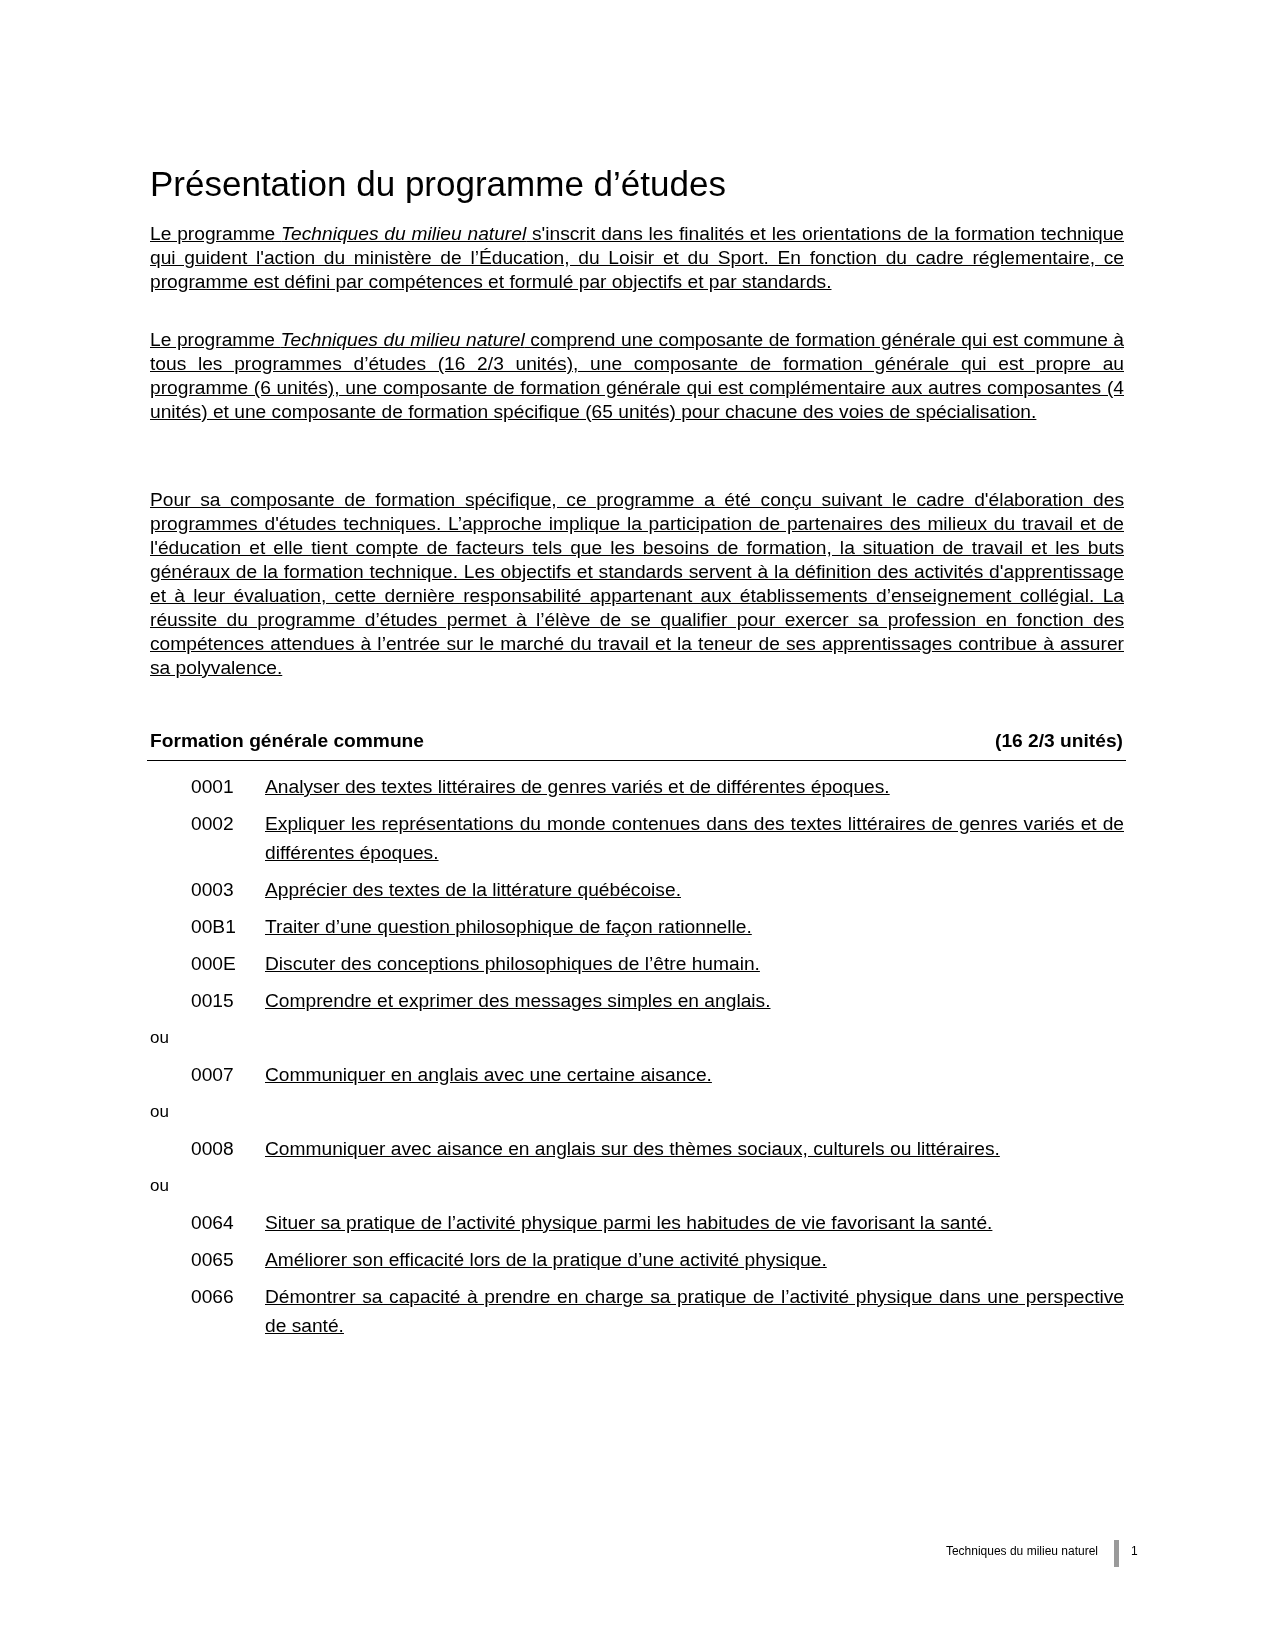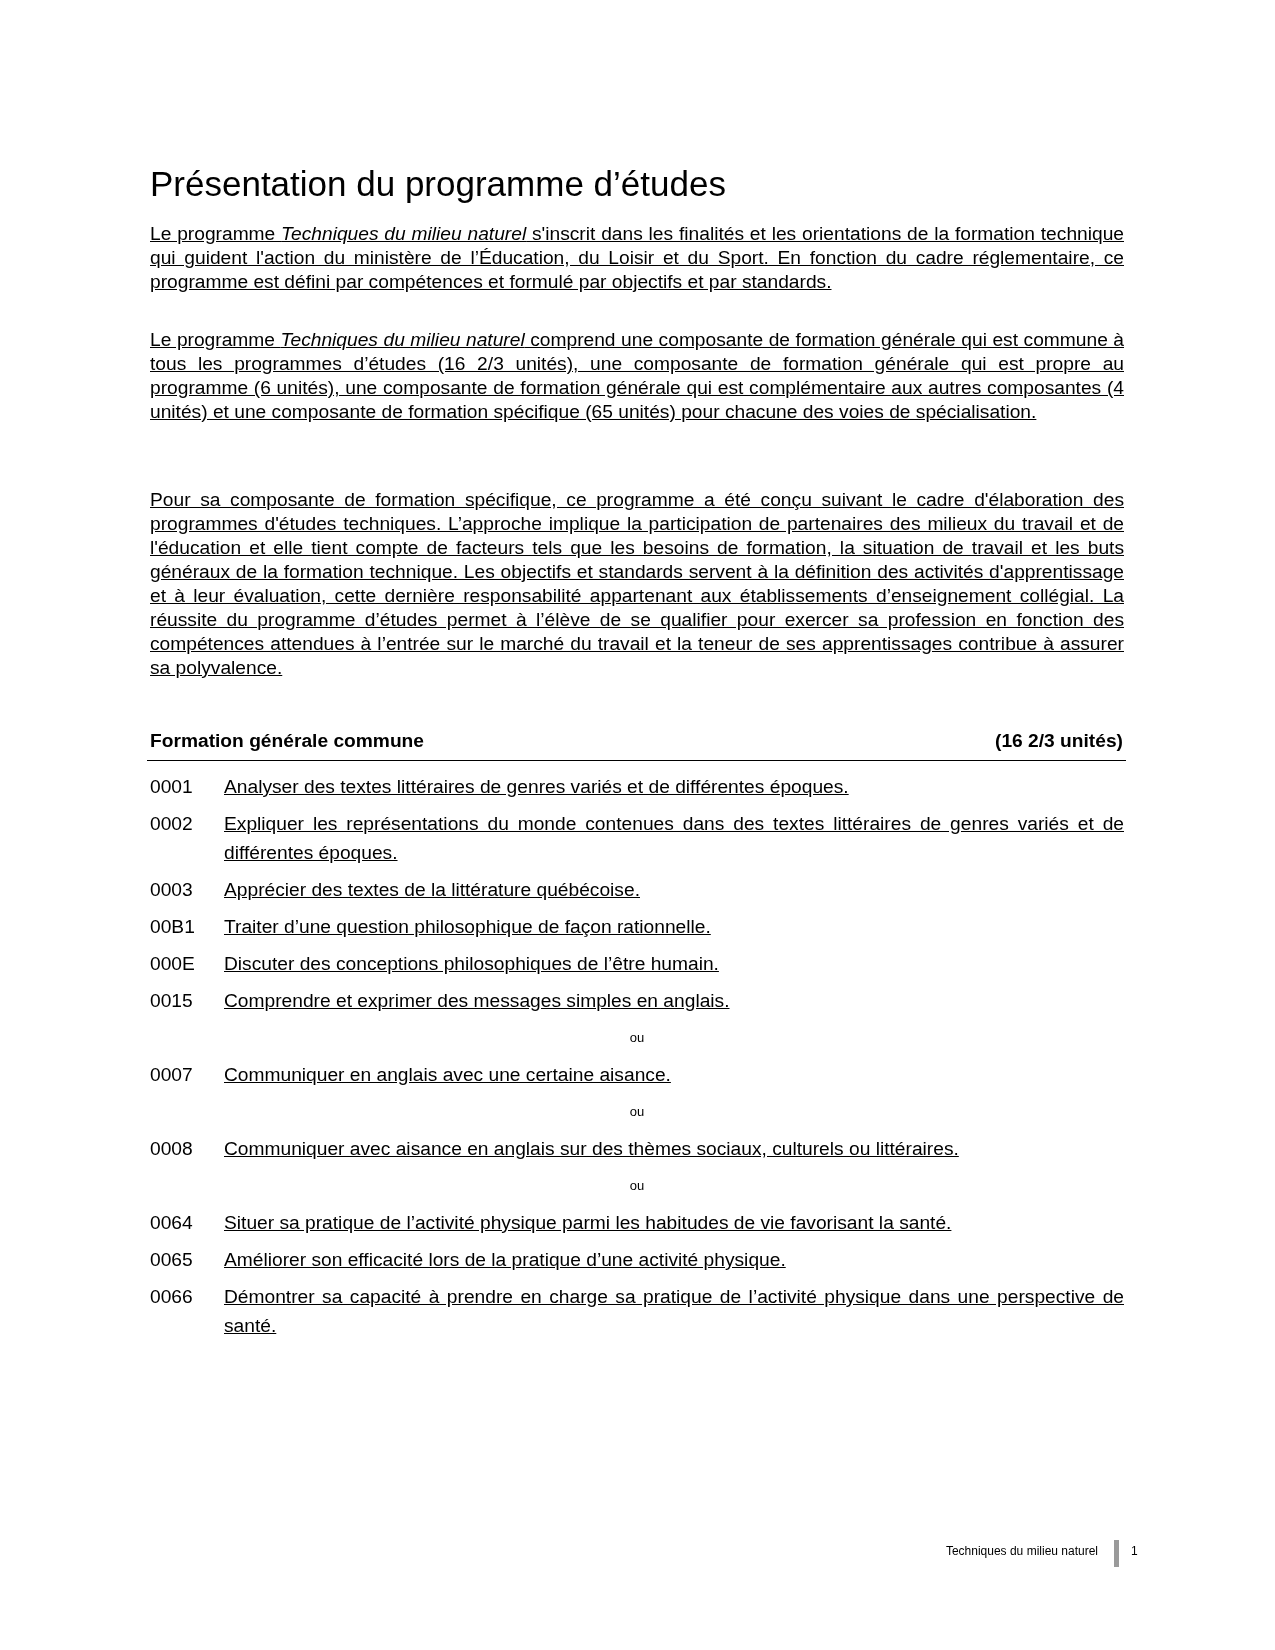--- a/index.html
+++ b/index.html
@@ -12,24 +12,24 @@
           line-height: 24px; text-align: justify; text-decoration: underline; }
   .para em { font-style: italic; }
   #p1 { top: 222px; }
   #p2 { top: 328px; }
   #p3 { top: 488px; }
   .section-head { position: absolute; top: 707px; left: -3px; width: 979px; height: 30px;
                   border-bottom: 1.5px solid #000; font-size: 19.2px; font-weight: bold;
                   display: flex; justify-content: space-between; align-items: flex-start; margin-top: 23px; }
   .section-head span { padding: 0 3px; }
   .list { position: absolute; top: 772px; left: 0; width: 974px; }
-  .row { display: flex; font-size: 19.2px; line-height: 29px; margin-bottom: 8px; }
+  .row { display: flex; font-size: 19.2px; line-height: 29px; margin-bottom: 8px; margin-left: 41px; }
   .code { width: 74px; flex: none; }
   .desc { flex: 1; text-align: justify; text-decoration: underline; }
-  .or { font-size: 13px; line-height: 29px; margin-bottom: 8px; text-align: center; }
+  .or { font-size: 17px; line-height: 29px; margin-bottom: 8px; }
   .footer { position: absolute; top: 1540px; left: 0; width: 1275px; height: 28px; }
   .footer-text { position: absolute; right: 177px; top: 4px; font-size: 12px; }
   .footer-bar { position: absolute; left: 1114px; top: 0; width: 5px; height: 27px; background: #9a9a9a; }
   .footer-page { position: absolute; left: 1131px; top: 4px; font-size: 12px; }
 </style>
 </head>
 <body>
 
 <div class="page">
   <h1 class="title">Présentation du programme d’études</h1>

